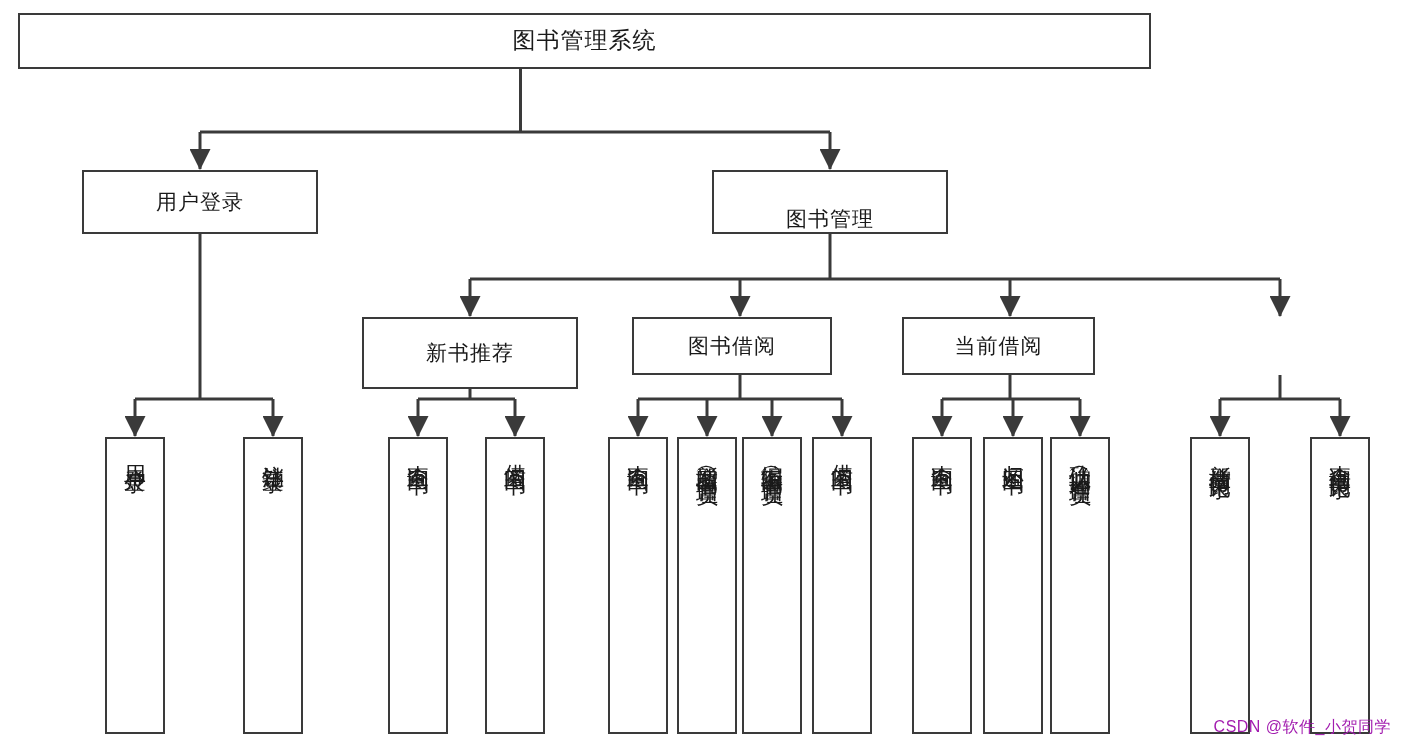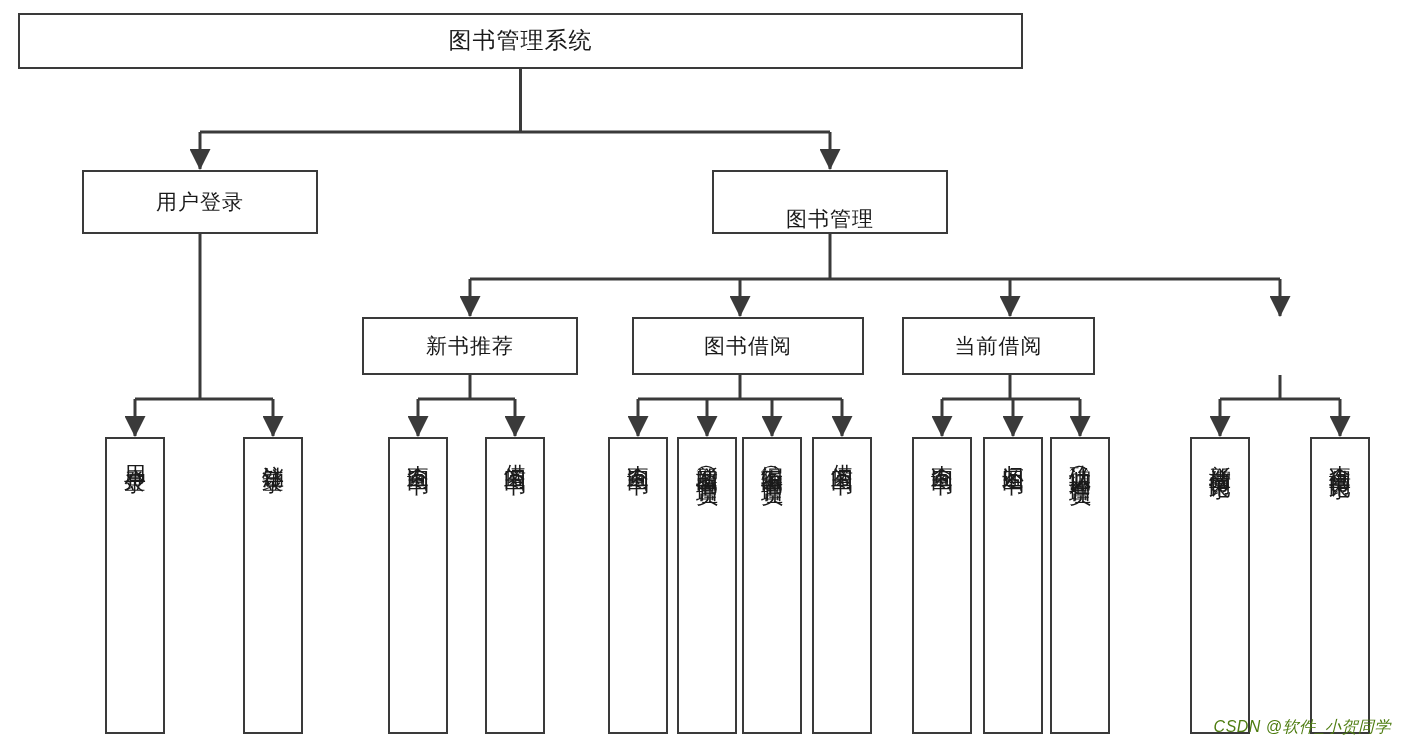--- a/index.html
+++ b/index.html
@@ -57,24 +57,23 @@
     line-height: 1.1;
   }
   #root-node .lbl {
     font-size: 23px;
   }
   #watermark {
     position: absolute;
     right: 14px;
     bottom: 9px;
     font-size: 16px;
-    color: #4d7c0f;
+    color: #a21caf;
     letter-spacing: 0.5px;
     user-select: none;
-    font-style: italic;
   }
 </style>
 </head>
 <body>
 
 <div id="canvas">
 
   <svg id="wires" viewBox="0 0 1405 747" width="1405" height="747" xmlns="http://www.w3.org/2000/svg">
     <defs>
       <marker id="arrow" viewBox="0 0 10 10" refX="9.5" refY="5" markerWidth="7" markerHeight="7" orient="auto-start-reverse">
@@ -111,37 +110,37 @@
         <path d="M 942 399 L 942 436" marker-end="url(#arrow)"></path>
         <path d="M 1013 399 L 1013 436" marker-end="url(#arrow)"></path>
         <path d="M 1080 399 L 1080 436" marker-end="url(#arrow)"></path>
         <path d="M 1280 375 L 1280 399"></path>
         <path d="M 1220 399 L 1340 399"></path>
         <path d="M 1220 399 L 1220 436" marker-end="url(#arrow)"></path>
         <path d="M 1340 399 L 1340 436" marker-end="url(#arrow)"></path>
       </g>
   </svg>
 
-  <div class="node horiz" id="root-node" style="left: 18px; top: 13px; width: 1005px; height: 56px;">
+  <div class="node horiz" id="root-node" style="left: 18px; top: 13px; width: 1133px; height: 56px;">
     <span class="lbl">图书管理系统</span>
   </div>
 
   <div class="node horiz" id="node-user_login" style="left: 82px; top: 170px; width: 236px; height: 64px;">
     <span class="lbl">用户登录</span>
   </div>
 
   <div class="node horiz" id="node-book_manage" style="left: 712px; top: 170px; width: 236px; height: 64px; align-items: flex-end;">
     <span class="lbl">图书管理</span>
   </div>
 
-  <div class="node horiz" id="node-new_book_rec" style="left: 362px; top: 317px; width: 216px; height: 58px;">
+  <div class="node horiz" id="node-new_book_rec" style="left: 362px; top: 317px; width: 216px; height: 72px;">
     <span class="lbl">新书推荐</span>
   </div>
 
-  <div class="node horiz" id="node-book_borrow" style="left: 632px; top: 317px; width: 232px; height: 58px;">
+  <div class="node horiz" id="node-book_borrow" style="left: 632px; top: 317px; width: 200px; height: 58px;">
     <span class="lbl">图书借阅</span>
   </div>
 
   <div class="node horiz" id="node-current_borrow" style="left: 902px; top: 317px; width: 193px; height: 58px;">
     <span class="lbl">当前借阅</span>
   </div>
 
 
   <div class="node vert" id="node-leaf_user_login" style="left: 105px; top: 437px; width: 60px; height: 297px;">
     <span class="lbl">用户登录</span>

